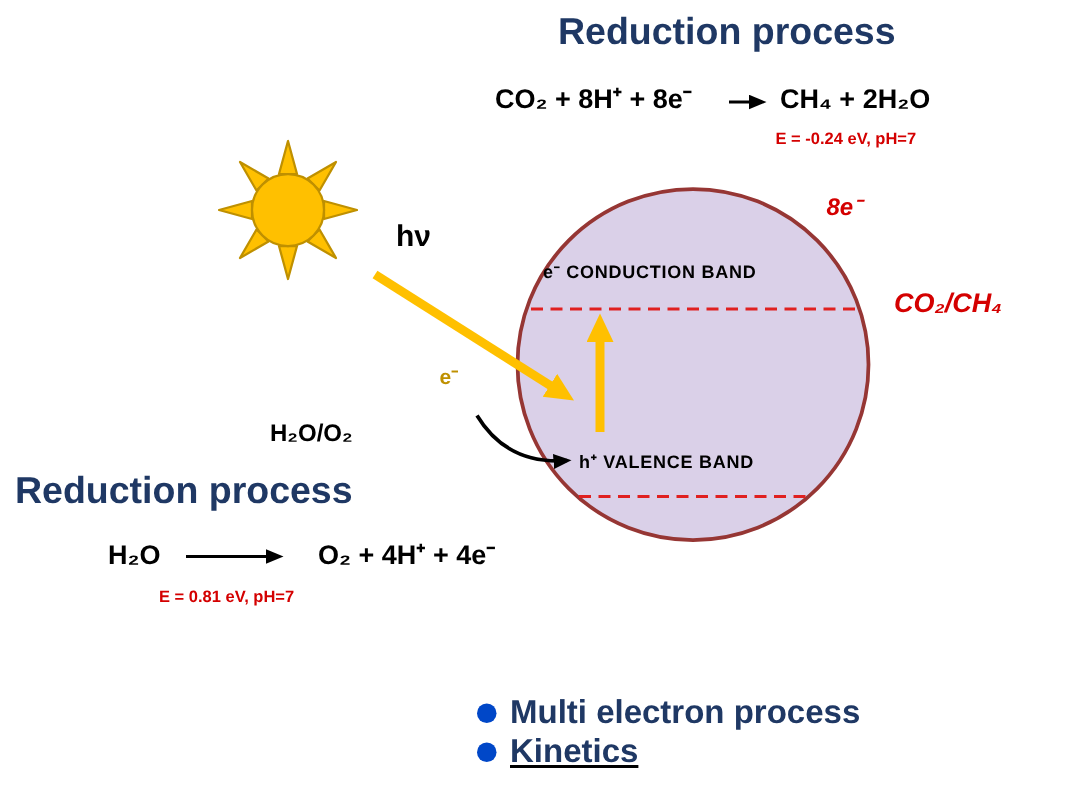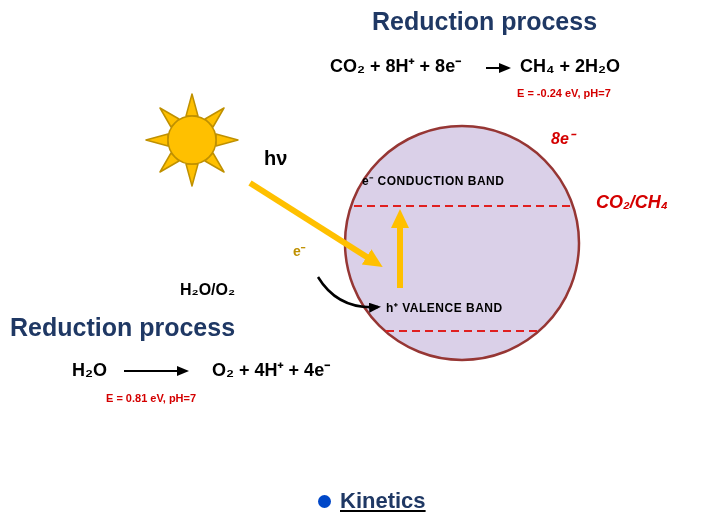--- a/index.html
+++ b/index.html
@@ -81,18 +81,22 @@
 
   <div class="abs red-label" style="left:551px; top:130px; font-size:16px;">8e⁻</div>
   <div class="abs red-label" style="left:596px; top:192px; font-size:18px;">CO₂/CH₄</div>
   <div class="abs" style="left:180px; top:281px; font-size:16px; font-weight:bold; color:#000;">H₂O/O₂</div>
 
   <div class="abs heading" style="left:10px; top:313px;">Reduction process</div>
   <div class="abs eq" style="left:72px; top:360px;">H₂O</div>
   <div class="abs eq" style="left:212px; top:360px;">O₂ + 4H⁺ + 4e⁻</div>
   <div class="abs pot" style="left:106px; top:392px;">E = 0.81 eV, pH=7</div>
 
+  <div class="bullet-row" style="left:318px; top:462px;">
+    <span class="bullet-dot"></span>
+    <span class="bullet-text">Multi electron process</span>
+  </div>
   <div class="bullet-row" style="left:318px; top:488px;text-decoration:underline;">
     <span class="bullet-dot"></span>
     <span class="bullet-text">Kinetics</span>
   </div>
 
 </div>
 
 </body></html>

